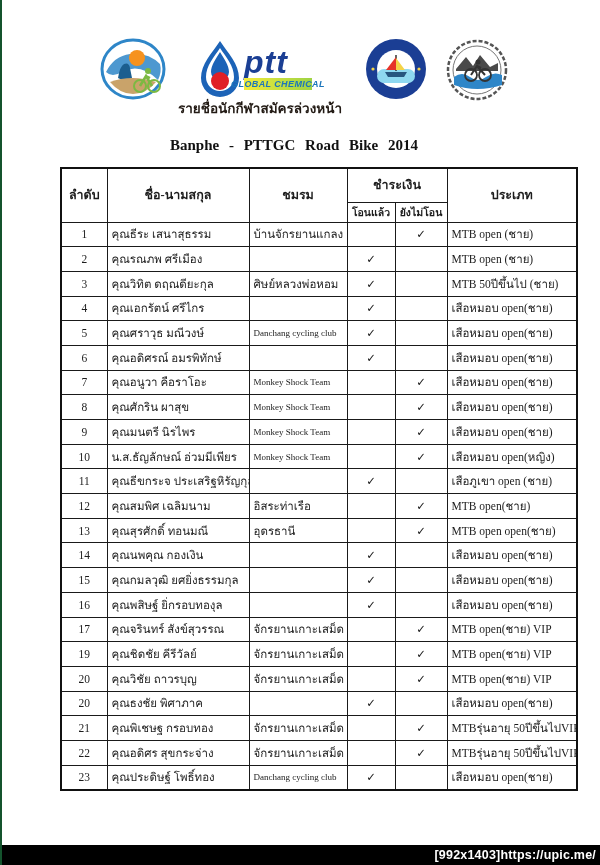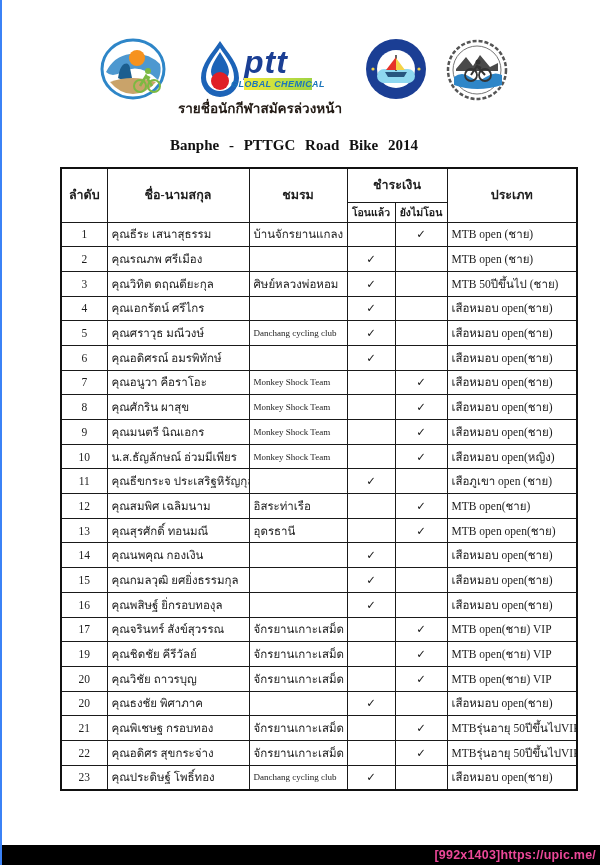--- a/index.html
+++ b/index.html
@@ -7,21 +7,21 @@
     width:600px;height:865px;
     background:#ffffff;
     font-family:"Liberation Serif","DejaVu Serif",serif;
     color:#1c1c1c;
     position:relative;
     overflow:hidden;
   }
   .page{
     position:absolute;inset:0;
     background:#ffffff;
-    border-left:2px solid #3b82f6;
+    border-left:2px solid #14532d;
     box-sizing:border-box;
   }
   
   .logos{position:absolute;top:36px;left:0;width:600px;height:66px;}
   .logo{position:absolute;}
   .logo-club1{left:98px;top:2px;width:66px;height:62px;}
   .logo-ptt{left:196px;top:4px;width:134px;height:60px;}
   .ptt-flame{position:absolute;left:0;top:0;width:44px;height:58px;}
   .ptt-word{
     position:absolute;left:46px;top:8px;
@@ -75,21 +75,21 @@
   .col-club.latin-club{font-size:9px;}
   .col-check{text-align:center;font-weight:bold;font-size:13px;font-family:"DejaVu Sans",sans-serif;}
   .col-category{padding-left:7px;font-size:11px;}
   
   .footer-bar{
     position:absolute;left:0;bottom:0;width:600px;height:20px;
     background:#000;display:flex;align-items:center;justify-content:flex-end;
     padding-right:6px;box-sizing:border-box;
   }
   .footer-bar span{
-    color:#ec4899;font-family:"Liberation Sans","DejaVu Sans",sans-serif;
+    color:#ffffff;font-family:"Liberation Sans","DejaVu Sans",sans-serif;
     font-weight:bold;font-size:12.5px;letter-spacing:.2px;
   }
 </style>
 </head>
 <body>
 
 <div class="page">
 
   <div class="logos">
 
@@ -233,21 +233,21 @@
         <tr>
           <td class="col-no">8</td>
           <td class="col-name">คุณศักริน ผาสุข</td>
           <td class="col-club latin-club">Monkey Shock Team</td>
           <td class="col-check"></td>
           <td class="col-check">✓</td>
           <td class="col-category">เสือหมอบ open(ชาย)</td>
         </tr>
         <tr>
           <td class="col-no">9</td>
-          <td class="col-name">คุณมนตรี นิณเอกร</td>
+          <td class="col-name">คุณมนตรี นิรไพร</td>
           <td class="col-club latin-club">Monkey Shock Team</td>
           <td class="col-check"></td>
           <td class="col-check">✓</td>
           <td class="col-category">เสือหมอบ open(ชาย)</td>
         </tr>
         <tr>
           <td class="col-no">10</td>
           <td class="col-name">น.ส.ธัญลักษณ์ อ่วมมีเพียร</td>
           <td class="col-club latin-club">Monkey Shock Team</td>
           <td class="col-check"></td>

